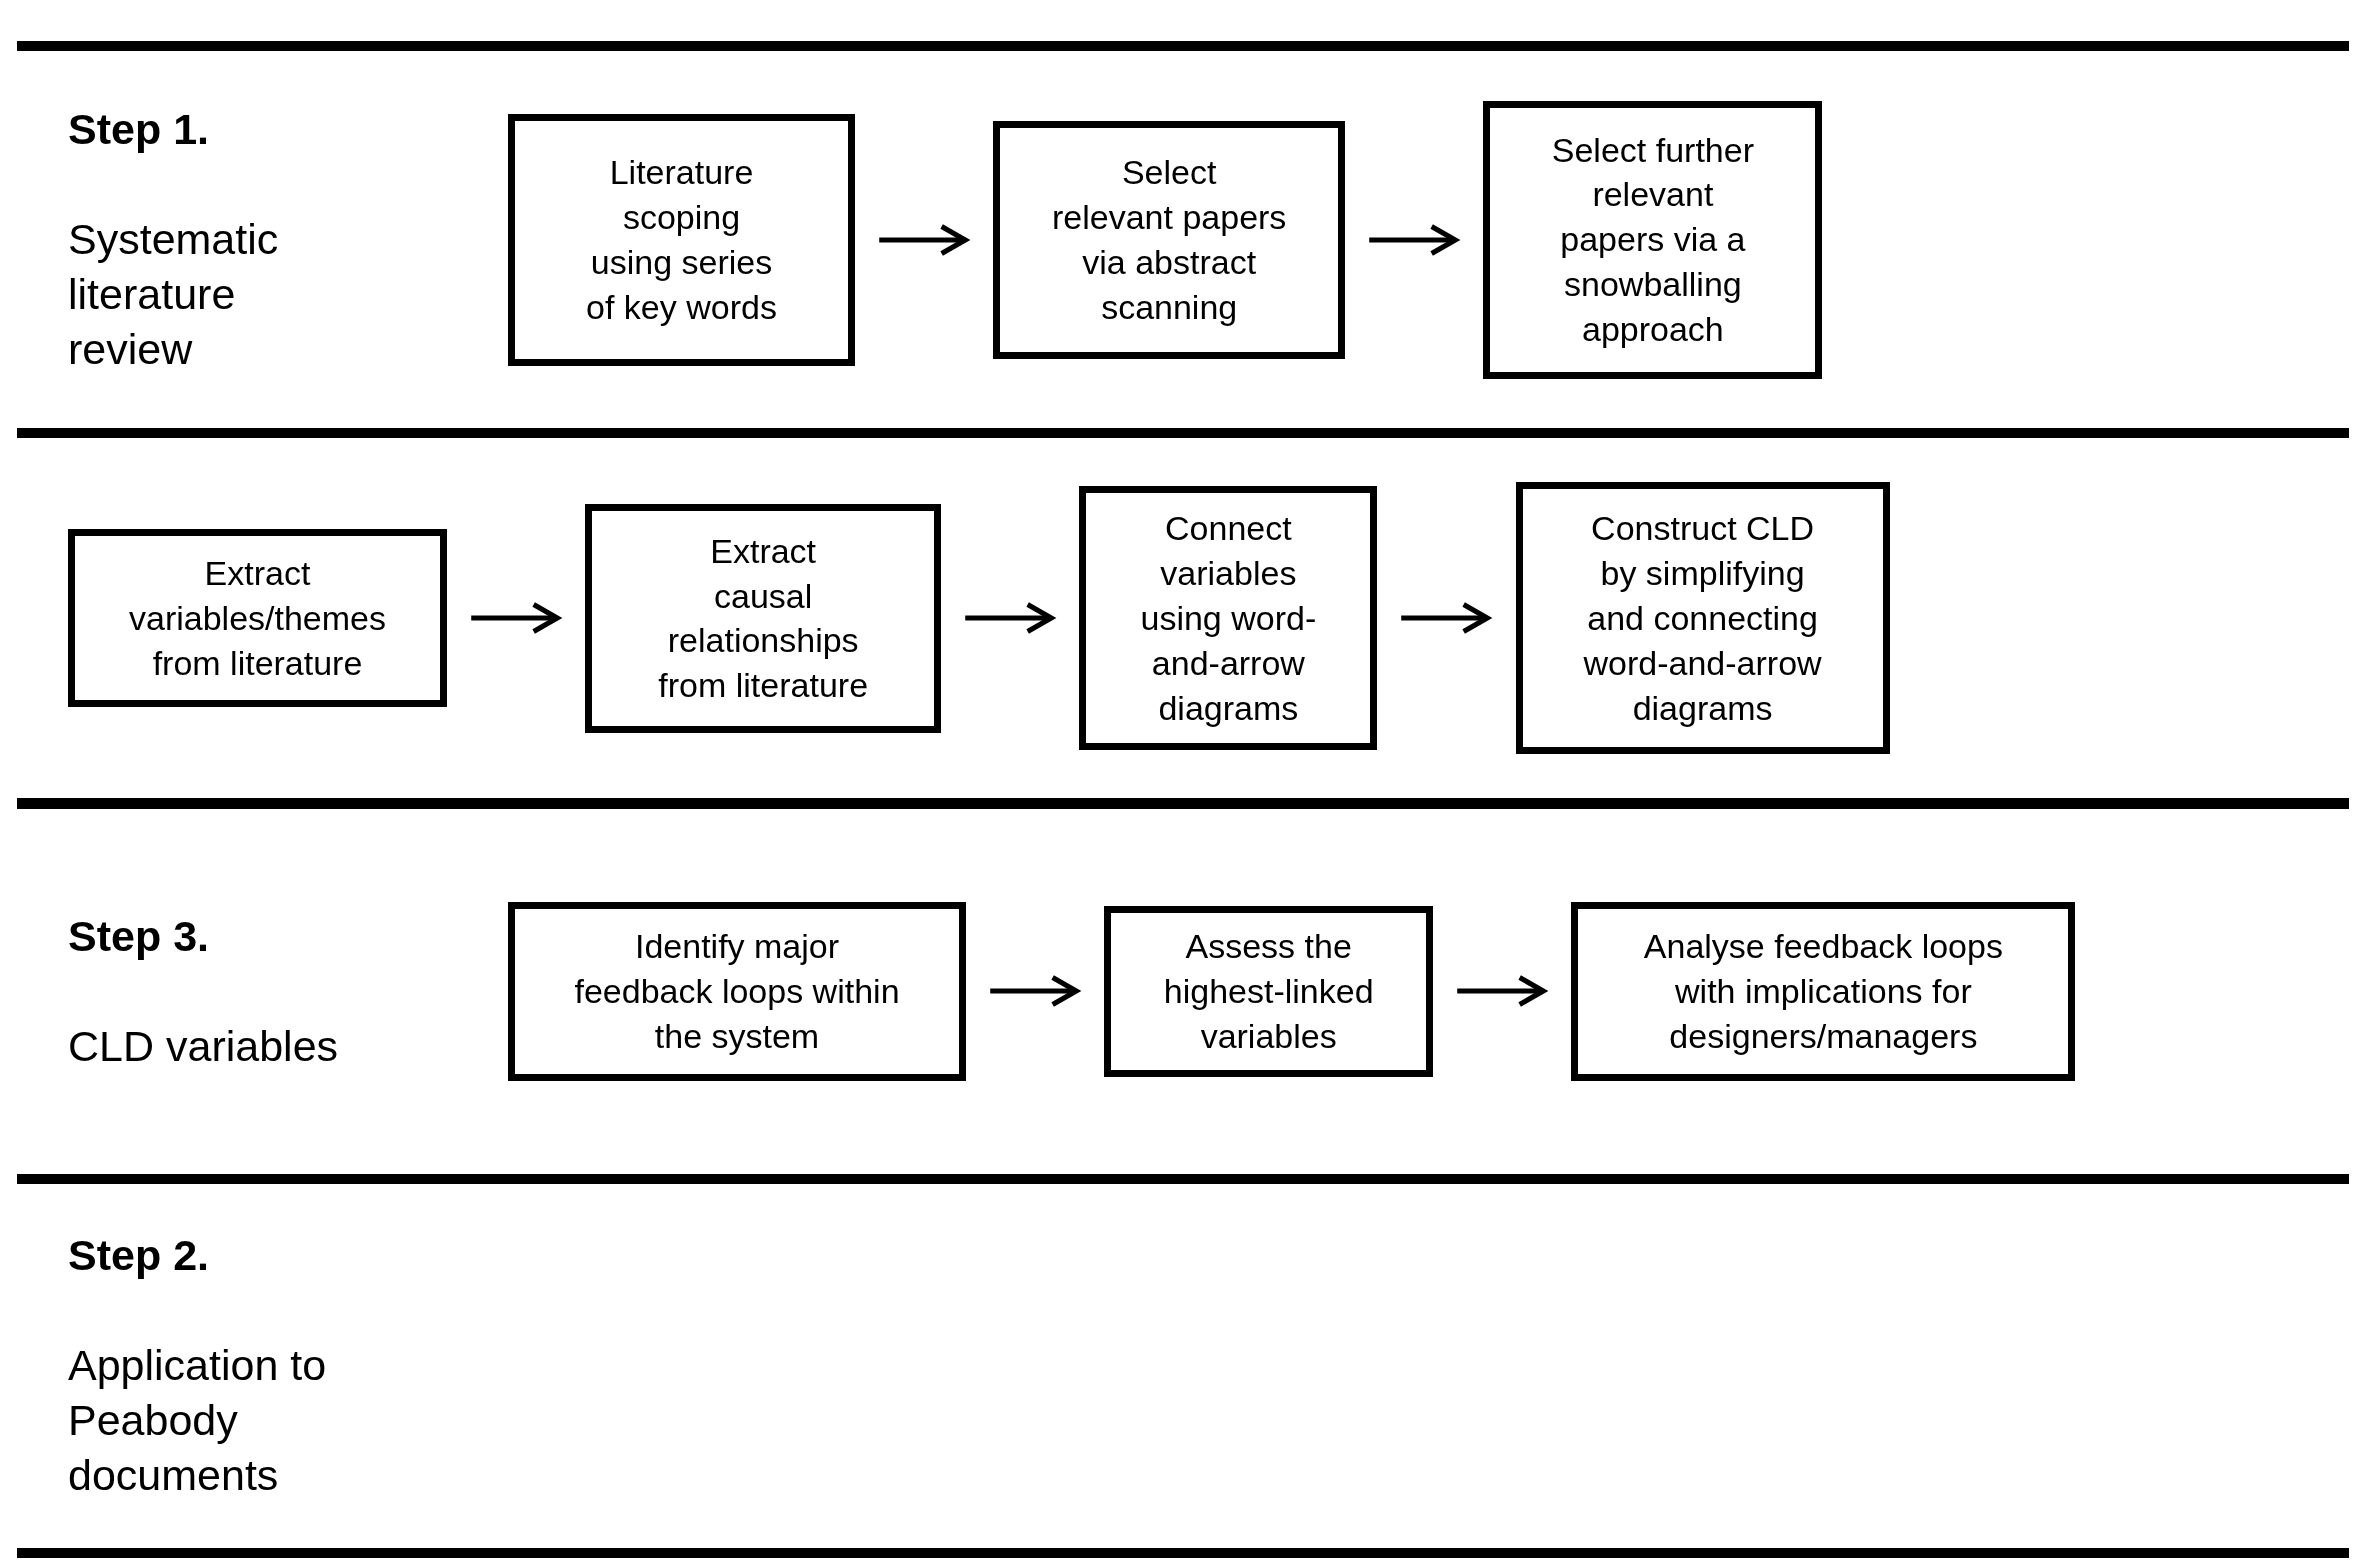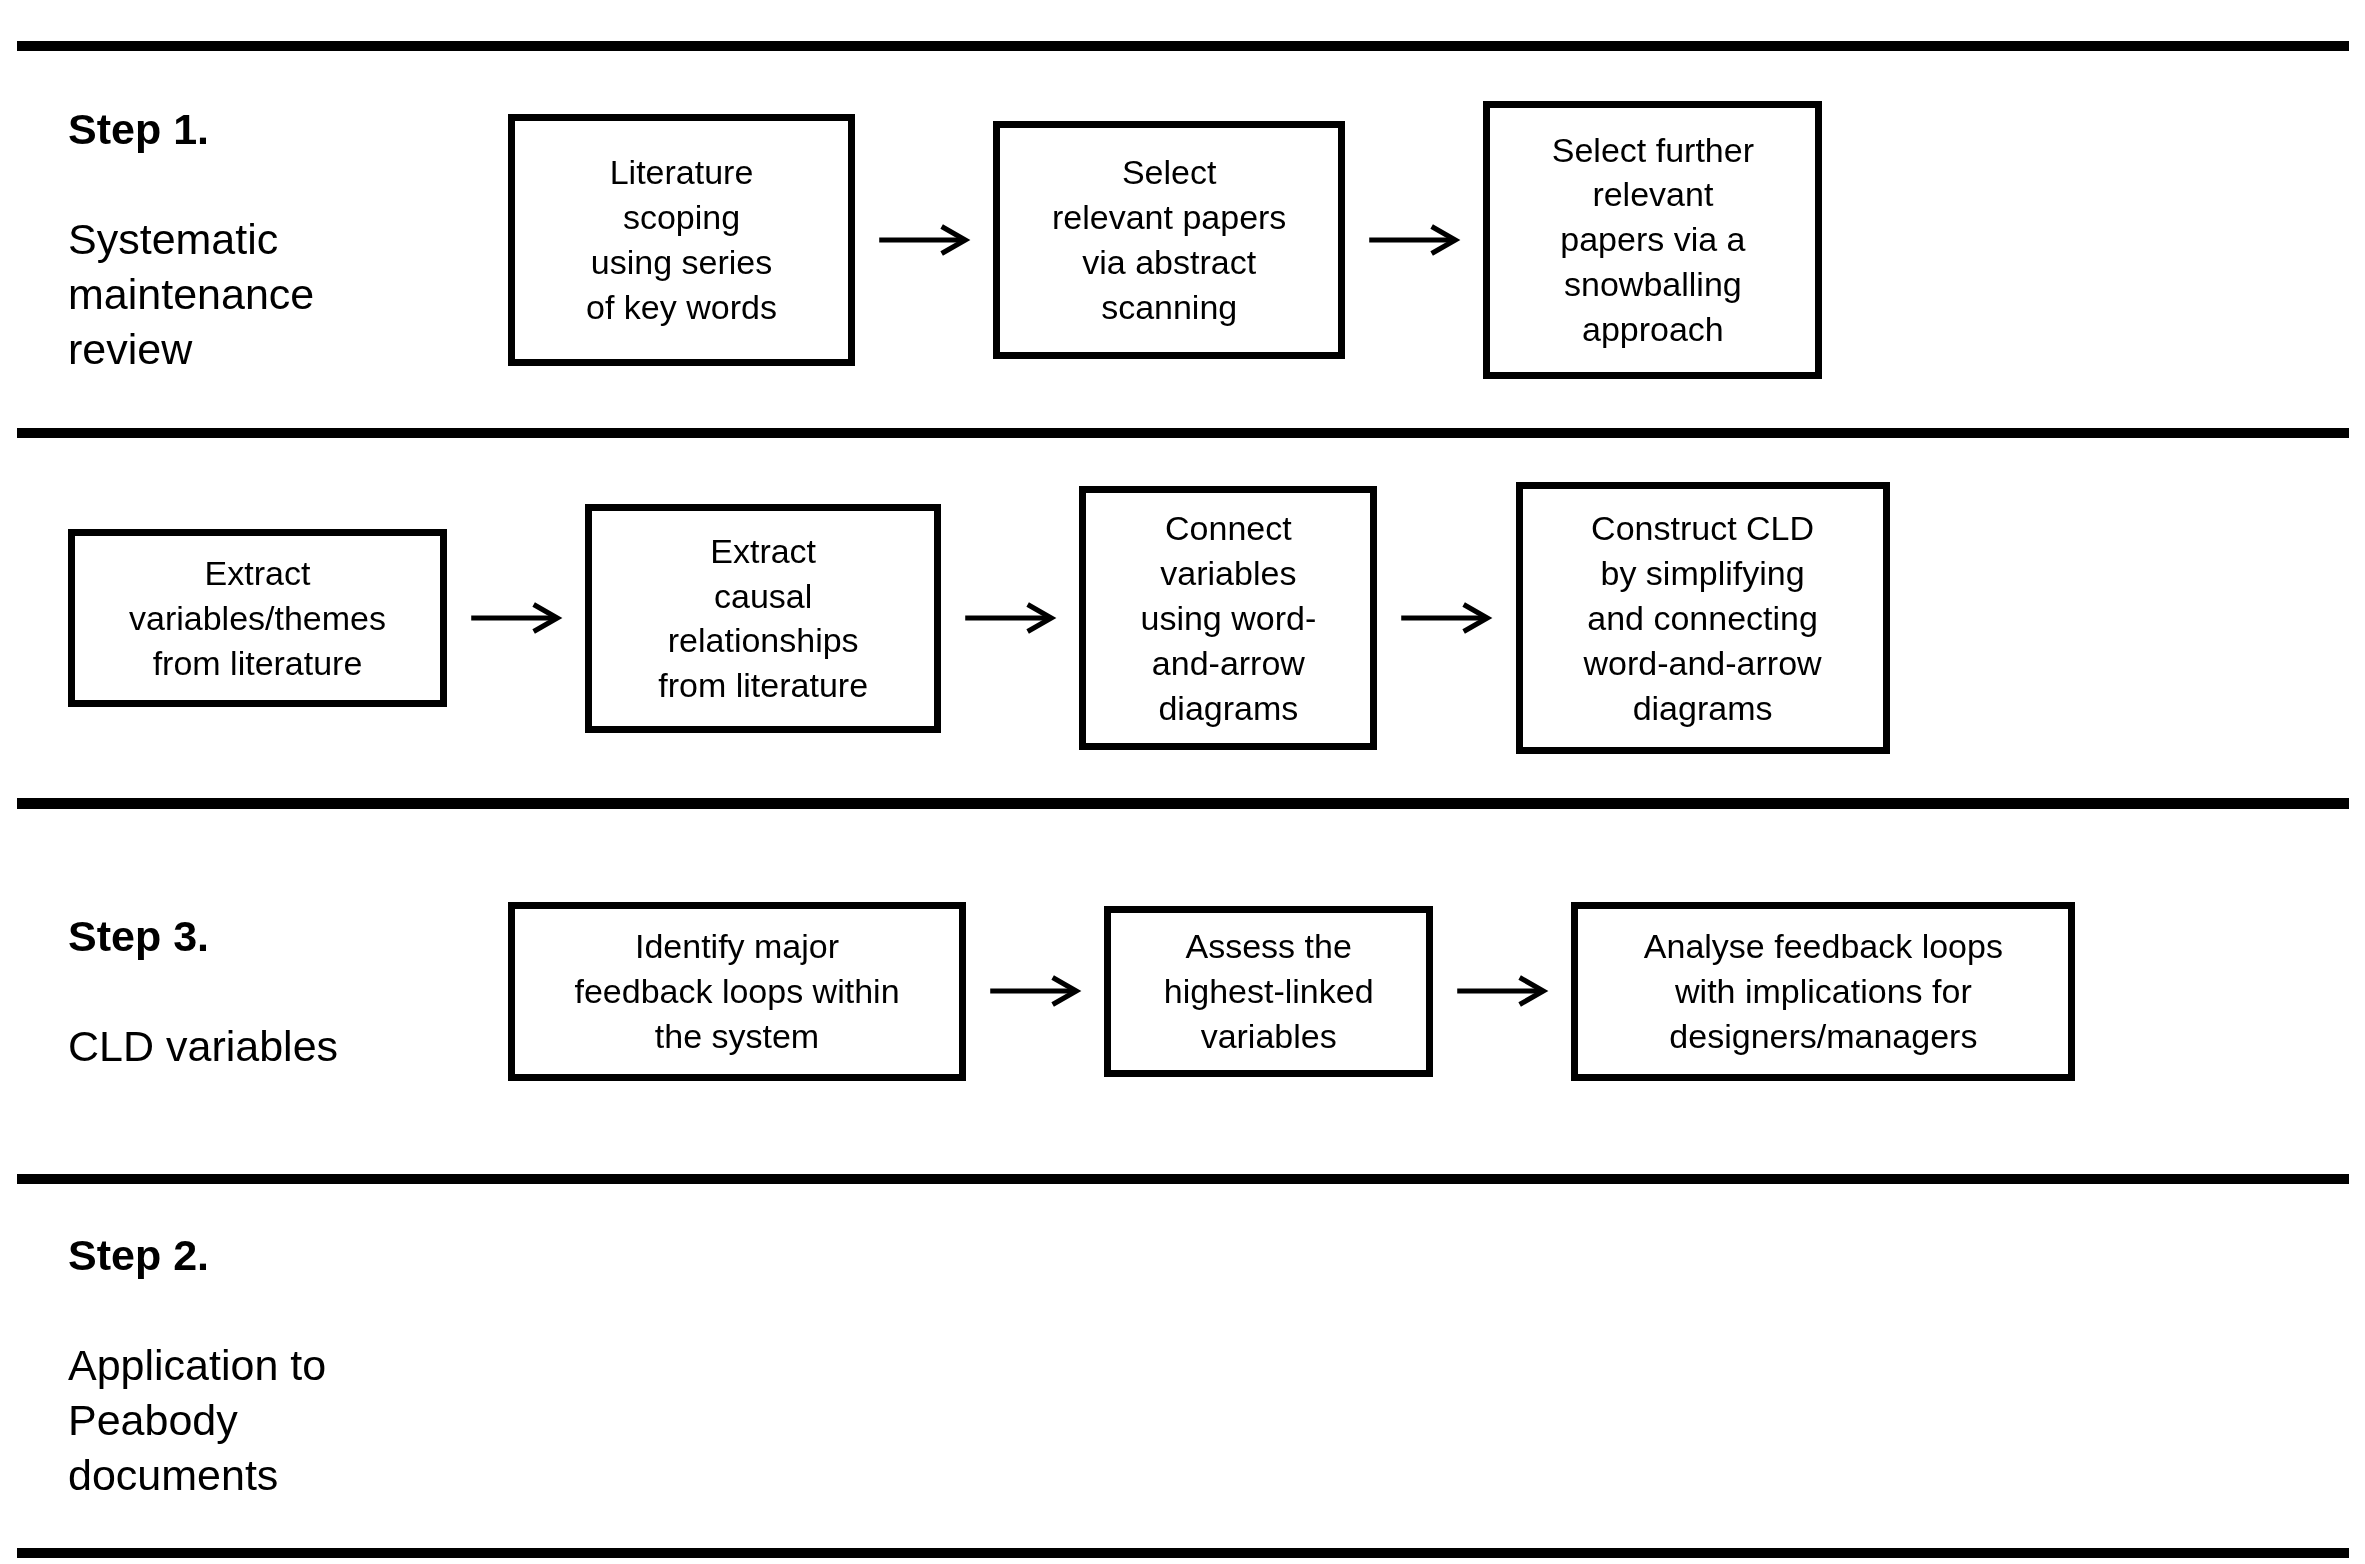--- a/index.html
+++ b/index.html
@@ -75,21 +75,21 @@
 
 <div class="page">
 
   <div class="spacer-top"></div>
   <div class="rule"></div>
 
   <section class="row" style="height:377px">
     <div class="label">
       <span class="step-title">Step 1.</span>
       <span class="step-sub">Systematic
-maintenance
+literature
 review</span>
     </div>
     <div class="flow">
       <div class="box" style="width:347px;height:252px">
         <span>Literature
 scoping
 using series
 of key words</span>
       </div>
       <svg class="arrow" width="93" height="36" viewBox="0 0 165 64">

